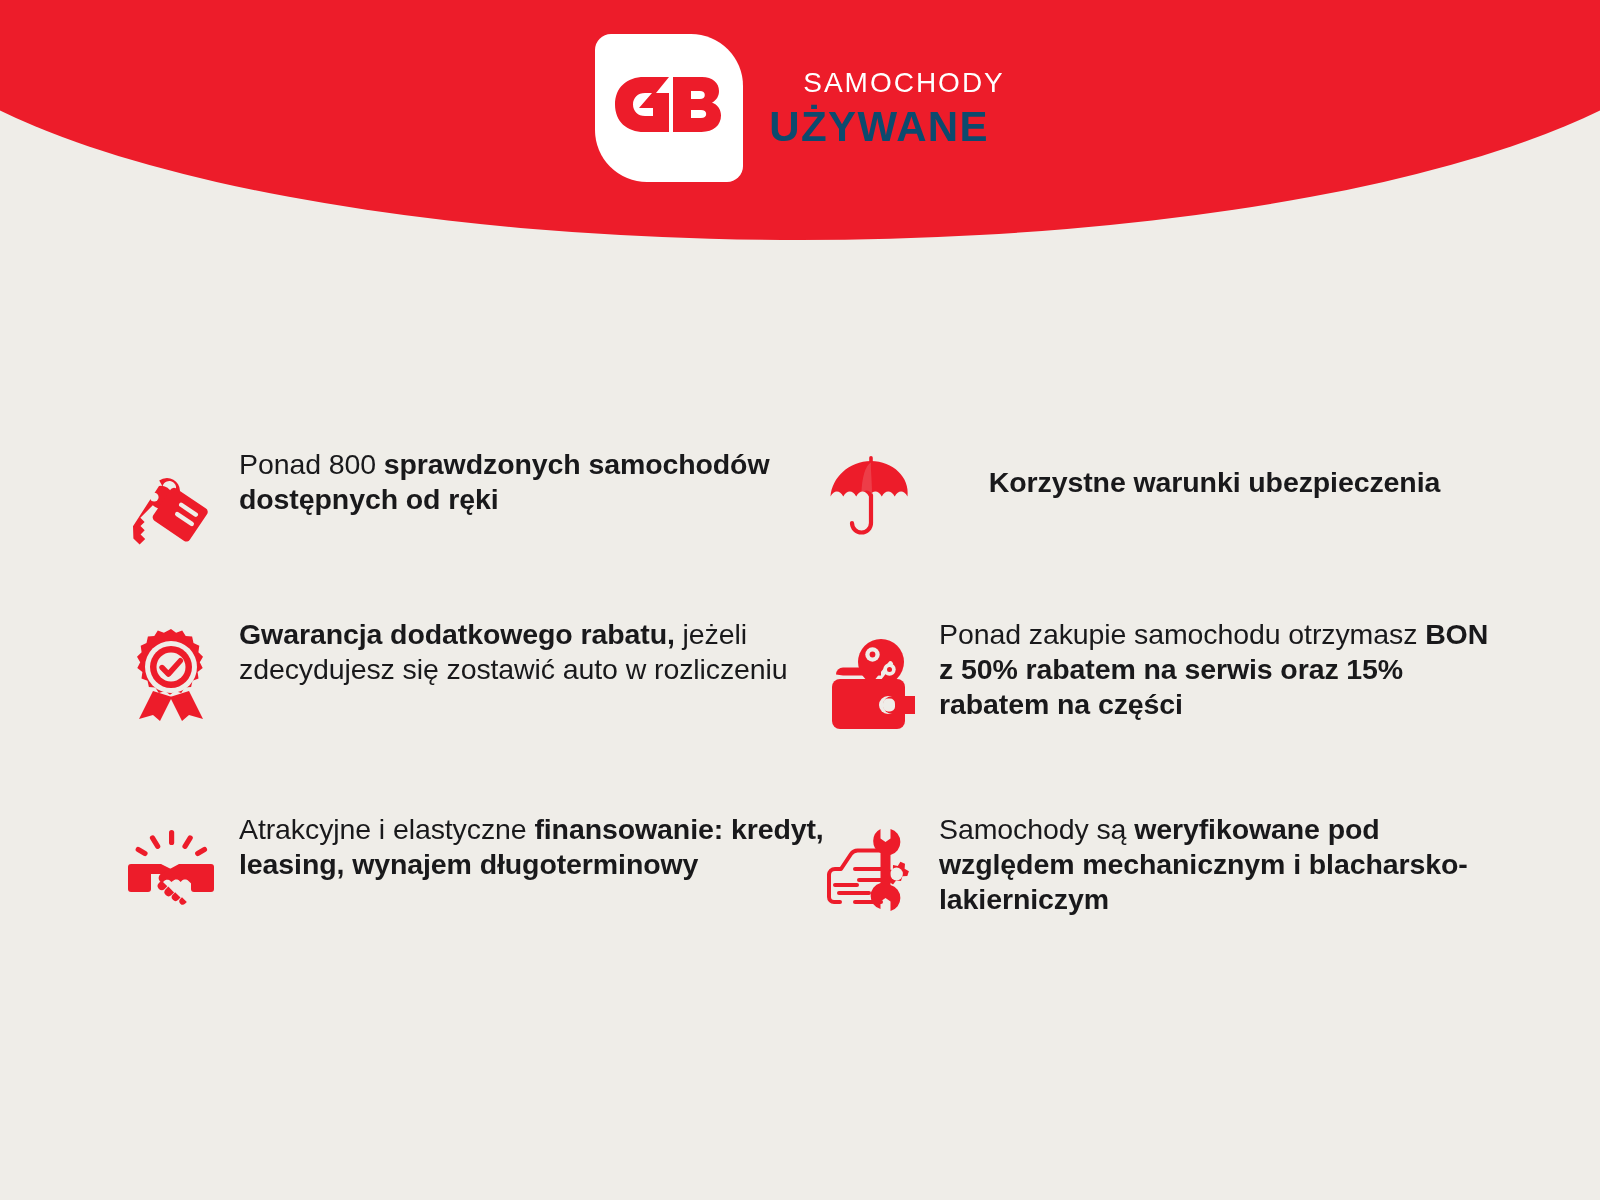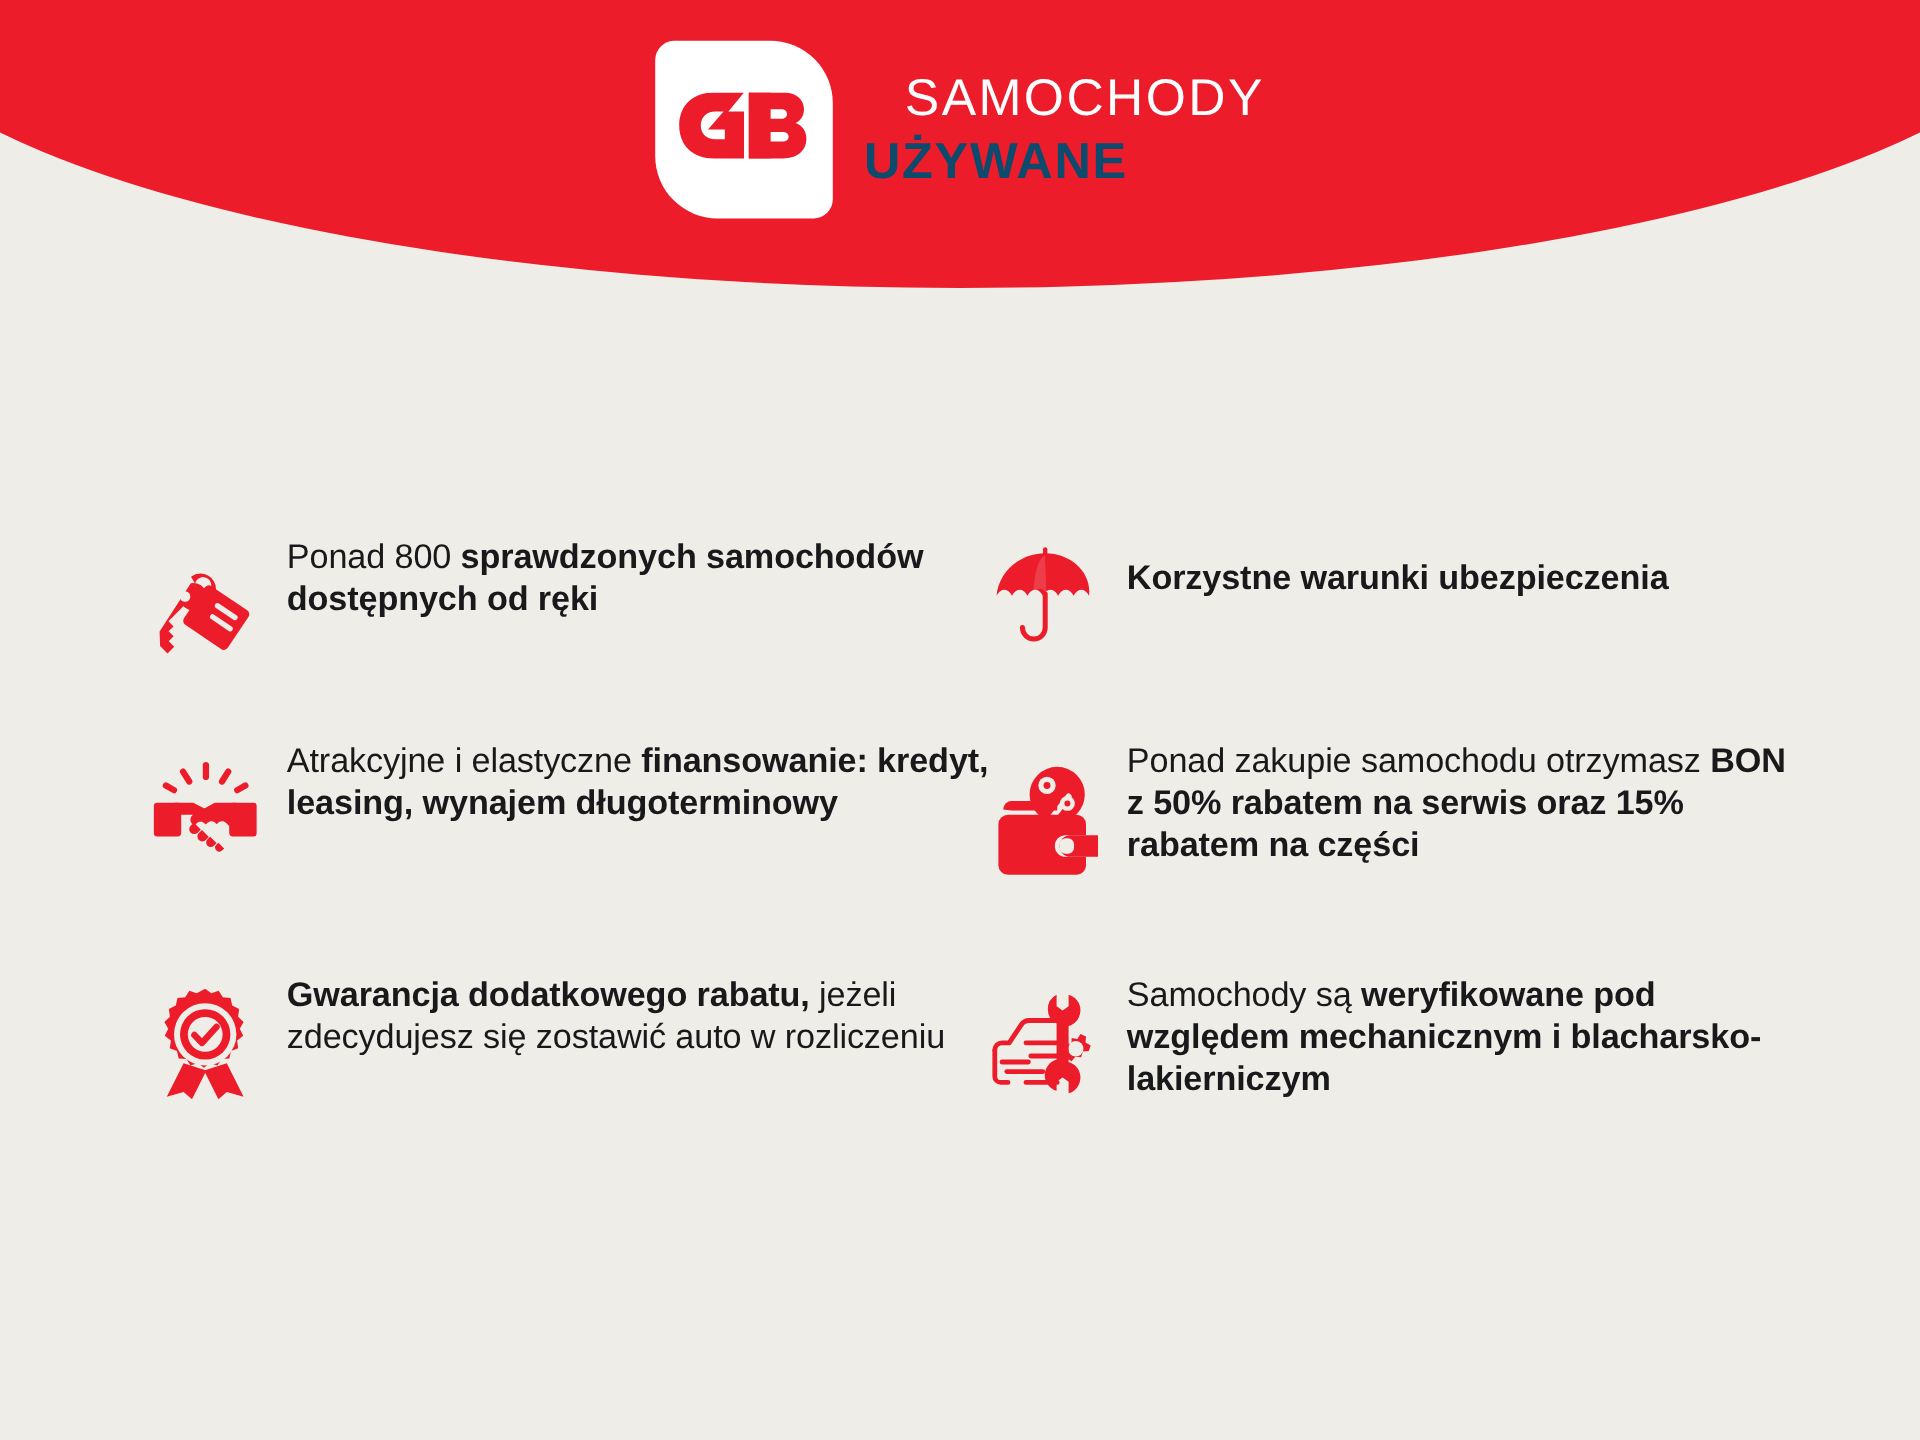--- a/index.html
+++ b/index.html
@@ -28,21 +28,21 @@
   }
   .logo-tile{
     width:148px;height:148px;background:#ffffff;
     border-radius:16px 52px 16px 52px;
     display:flex;align-items:center;justify-content:center;
     flex:none;
   }
   .logo-tile svg{display:block;}
   .logo-words{display:flex;flex-direction:column;justify-content:center;line-height:1;}
   .logo-line1{
-    color:#ffffff;font-size:43px;letter-spacing:2.0px;font-weight:400;
+    color:#ffffff;font-size:28px;letter-spacing:2.0px;font-weight:400;
     margin-bottom:9px;
     margin-left:34px;
   }
   .logo-line2{
     color:#0c4a6e;font-size:42px;letter-spacing:1.4px;font-weight:700;
   }
 
   
   .benefits{
     position:absolute;left:125px;top:445px;width:1365px;
@@ -70,21 +70,21 @@
   .item-text span.reg{font-weight:400;}
 
   
   .ic-keys{margin-top:18px;}
   .ic-handshake{margin-top:12px;}
   .ic-badge{margin-top:12px;}
   .ic-umbrella{margin-top:4px;}
   .ic-wallet{margin-top:22px;}
   .ic-carwrench{margin-top:12px;}
 
-  .t-shift-umbrella{padding-top:20px;}
+  .t-shift-umbrella{padding-top:20px;text-align:center;}
 </style>
 </head>
 <body>
 
 <div class="header">
   <div class="header-curve"></div>
 
   <div class="logo-lockup">
     <div class="logo-tile">
       <svg width="112" height="62" viewBox="0 0 112 62" aria-hidden="true">
@@ -116,48 +116,20 @@
             <path d="M27 12 a11.5 11.5 0 1 1 -6.2 19.3 L8.4 43.8 l4.2 4.2 -4.1 4.1 4.2 4.2 -4.1 4.1 4.6 4.6 -5.6 5.6 -6.2 -6.2 L1 52.2 Z"></path>
             <circle cx="22.2" cy="23.1" r="4.4" fill="#EFEDE8"></circle>
 
             <path d="M44.2 14.5 L74 34.6 a4 4 0 0 1 1 5.6 L57.8 65.8 a4 4 0 0 1 -5.6 1.1 L22.4 46.7 a4 4 0 0 1 -1 -5.6 L38.6 15.6 a4 4 0 0 1 5.6 -1.1 Z"></path>
             <rect x="45.5" y="33.5" width="22" height="4.4" rx="2.2" transform="rotate(34 56.5 35.7)" fill="#EFEDE8"></rect>
             <rect x="41.5" y="42.8" width="22" height="4.4" rx="2.2" transform="rotate(34 52.5 45)" fill="#EFEDE8"></rect>
           </g>
         </svg>
       </div>
       <div class="item-text"><span class="reg">Ponad 800 </span><b>sprawdzonych samochodów dostępnych od ręki</b></div>
-    </div>
-
-    <div class="item">
-      <div class="item-icon ic-handshake">
-        <svg width="86" height="80" viewBox="0 0 86 80" aria-hidden="true">
-          <g fill="#ED1C2A">
-
-            <rect x="41" y="0" width="5.2" height="15" rx="2.6"></rect>
-            <rect x="24.5" y="4.6" width="5.2" height="15" rx="2.6" transform="rotate(-32 27.1 12.1)"></rect>
-            <rect x="57" y="4.6" width="5.2" height="15" rx="2.6" transform="rotate(32 59.6 12.1)"></rect>
-            <rect x="11" y="15" width="5.2" height="13" rx="2.6" transform="rotate(-60 13.6 21.5)"></rect>
-            <rect x="70.5" y="15" width="5.2" height="13" rx="2.6" transform="rotate(60 73.1 21.5)"></rect>
-
-            <rect x="0" y="34" width="23" height="28" rx="3"></rect>
-
-            <rect x="63" y="34" width="23" height="28" rx="3"></rect>
-
-            <path d="M17 34 h16 l14 7 c3 1.5 3.5 5 1 7.2 l-2.5 2.2 -13-6.4 -15.5 0 Z"></path>
-
-            <path d="M69 34 h-18 l-17.5 9.5 c-3.5 2 -3.8 6.3 -0.6 8.6 l1.2 0.9 1.5 -1.6 c1.8 -2 5 -2.1 7 -0.2 l0.9 0.9 1.2 -1.2 c1.9 -1.9 5 -1.9 6.9 0 l1 1 1 -1 c1.9 -1.9 5 -1.9 6.9 0 l8.5 8.2 Z"></path>
-            <path d="M33.5 50.5 l-2.6 2.6 a4.1 4.1 0 0 0 5.8 5.8 l2.6 -2.6 Z"></path>
-            <path d="M40.3 56.6 l-2.6 2.6 a4.1 4.1 0 0 0 5.8 5.8 l2.6 -2.6 Z"></path>
-            <path d="M47.1 62.2 l-2.2 2.2 a3.8 3.8 0 0 0 5.4 5.4 l2.2 -2.2 Z"></path>
-            <path d="M54 67.2 l-1.8 1.8 a3.4 3.4 0 0 0 4.8 4.8 l1.8 -1.8 Z"></path>
-          </g>
-        </svg>
-      </div>
-      <div class="item-text"><span class="reg">Atrakcyjne i elastyczne </span><b>finansowanie: kredyt, leasing, wynajem długoterminowy</b></div>
     </div>
 
     <div class="item">
       <div class="item-icon ic-badge">
         <svg width="84" height="92" viewBox="0 0 84 92" aria-hidden="true">
           <g fill="#ED1C2A">
 
             <path d="M24 62 L10 90 L24 86 L31 92 L43 68 Z"></path>
             <path d="M60 62 L74 90 L60 86 L53 92 L41 68 Z"></path>
 
@@ -166,20 +138,48 @@
             <circle cx="42" cy="38" r="26" fill="#EFEDE8"></circle>
             <circle cx="42" cy="38" r="21" fill="#ED1C2A"></circle>
             <circle cx="42" cy="38" r="14.5" fill="#EFEDE8"></circle>
             <path d="M33 38.5 l6.4 6.6 12 -13.4" fill="none" stroke="#ED1C2A" stroke-width="5.4" stroke-linecap="round" stroke-linejoin="round"></path>
           </g>
         </svg>
       </div>
       <div class="item-text"><b>Gwarancja dodatkowego rabatu, </b><span class="reg">jeżeli zdecydujesz się zostawić auto w rozliczeniu</span></div>
     </div>
 
+    <div class="item">
+      <div class="item-icon ic-handshake">
+        <svg width="86" height="80" viewBox="0 0 86 80" aria-hidden="true">
+          <g fill="#ED1C2A">
+
+            <rect x="41" y="0" width="5.2" height="15" rx="2.6"></rect>
+            <rect x="24.5" y="4.6" width="5.2" height="15" rx="2.6" transform="rotate(-32 27.1 12.1)"></rect>
+            <rect x="57" y="4.6" width="5.2" height="15" rx="2.6" transform="rotate(32 59.6 12.1)"></rect>
+            <rect x="11" y="15" width="5.2" height="13" rx="2.6" transform="rotate(-60 13.6 21.5)"></rect>
+            <rect x="70.5" y="15" width="5.2" height="13" rx="2.6" transform="rotate(60 73.1 21.5)"></rect>
+
+            <rect x="0" y="34" width="23" height="28" rx="3"></rect>
+
+            <rect x="63" y="34" width="23" height="28" rx="3"></rect>
+
+            <path d="M17 34 h16 l14 7 c3 1.5 3.5 5 1 7.2 l-2.5 2.2 -13-6.4 -15.5 0 Z"></path>
+
+            <path d="M69 34 h-18 l-17.5 9.5 c-3.5 2 -3.8 6.3 -0.6 8.6 l1.2 0.9 1.5 -1.6 c1.8 -2 5 -2.1 7 -0.2 l0.9 0.9 1.2 -1.2 c1.9 -1.9 5 -1.9 6.9 0 l1 1 1 -1 c1.9 -1.9 5 -1.9 6.9 0 l8.5 8.2 Z"></path>
+            <path d="M33.5 50.5 l-2.6 2.6 a4.1 4.1 0 0 0 5.8 5.8 l2.6 -2.6 Z"></path>
+            <path d="M40.3 56.6 l-2.6 2.6 a4.1 4.1 0 0 0 5.8 5.8 l2.6 -2.6 Z"></path>
+            <path d="M47.1 62.2 l-2.2 2.2 a3.8 3.8 0 0 0 5.4 5.4 l2.2 -2.2 Z"></path>
+            <path d="M54 67.2 l-1.8 1.8 a3.4 3.4 0 0 0 4.8 4.8 l1.8 -1.8 Z"></path>
+          </g>
+        </svg>
+      </div>
+      <div class="item-text"><span class="reg">Atrakcyjne i elastyczne </span><b>finansowanie: kredyt, leasing, wynajem długoterminowy</b></div>
+    </div>
+
   </div>
 
   <div class="col col-right">
 
     <div class="item">
       <div class="item-icon ic-umbrella">
         <svg width="86" height="86" viewBox="0 0 86 86" aria-hidden="true">
           <g fill="#ED1C2A">
 
             <rect x="41.2" y="2" width="3.6" height="9" rx="1.8"></rect>

